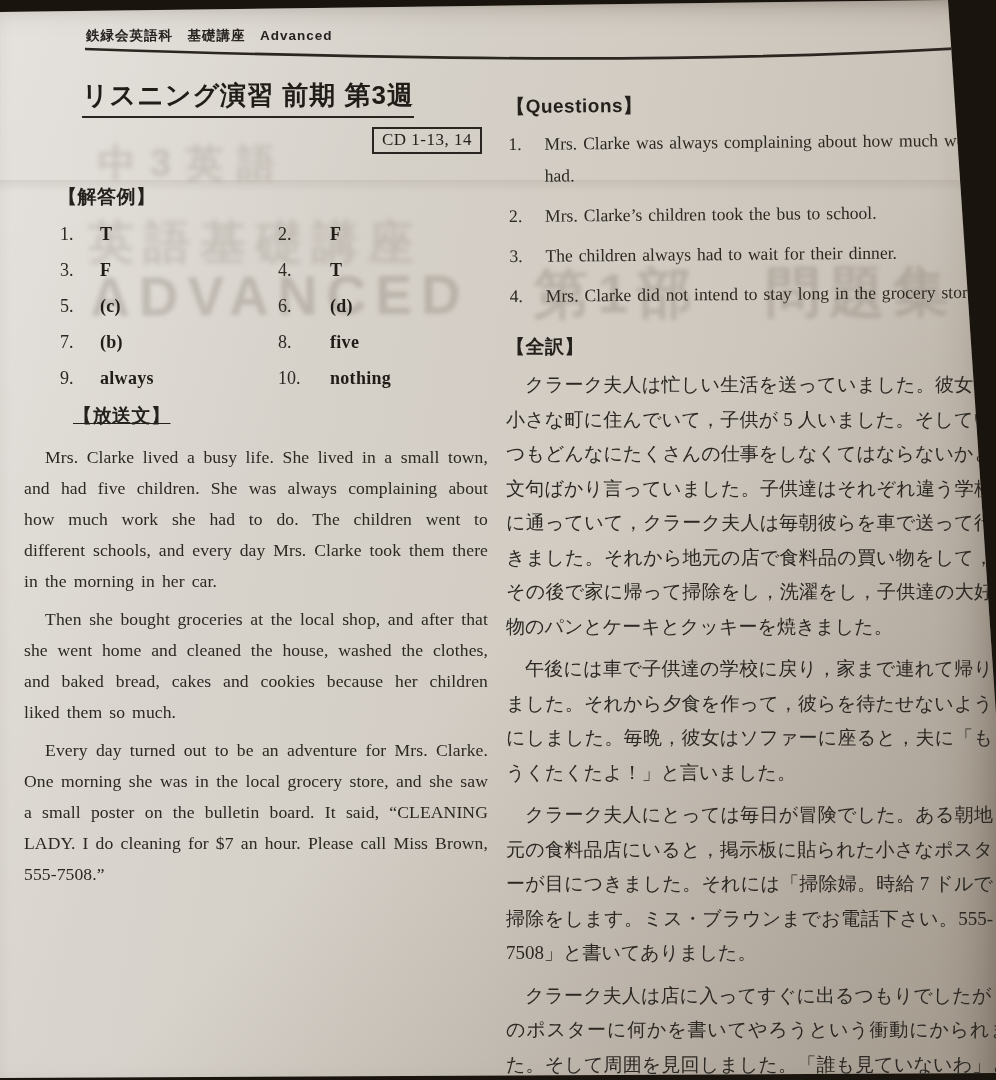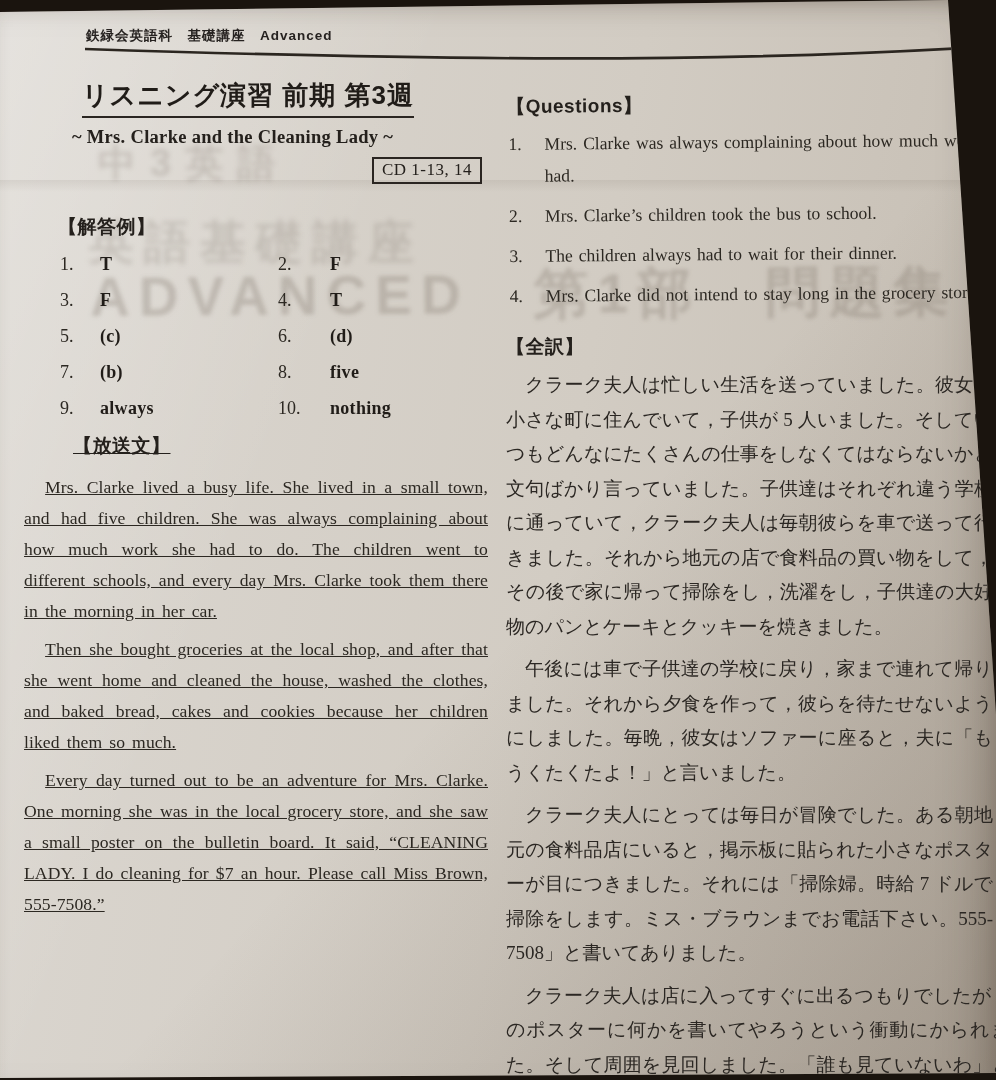--- a/index.html
+++ b/index.html
@@ -39,21 +39,21 @@
                font-family:"Liberation Sans","DejaVu Sans",sans-serif;}
   .h-ans{margin:30px 0 0 34px;font-family:Liberation Serif, serif;}
   .h-script{margin:14px 0 0 49px;text-decoration:underline;}
   .h-q{margin:0;}
   .h-trans{margin:10px 0 0 0;}
   .answers{margin:14px 0 0 36px;display:grid;grid-template-columns:40px 178px 52px 1fr;
            row-gap:15px;font-size:18px;}
   .ans-num{color:#2c2822;}
   .ans-val{font-weight:700;color:#201c18;letter-spacing:0.3px;}
   .en-para{margin:7px 0 0 0;font-size:17.6px;line-height:31px;text-align:justify;
-           text-indent:1.2em;color:#2c2822;word-spacing:2.5px;letter-spacing:0.1px;text-decoration:underline;}
+           text-indent:1.2em;color:#2c2822;word-spacing:2.5px;letter-spacing:0.1px;}
   .en-para.first{margin-top:13px;}
   .questions{margin:10px 0 22px 0;transform:rotate(-0.5deg);transform-origin:left top;}
   .q-item{position:relative;padding-left:38px;margin-top:8px;font-size:17.6px;line-height:32px;
           color:#2c2822;word-spacing:1.5px;}
   .q-num{position:absolute;left:2px;top:0;}
   .jp-para{margin:8px 0 0 0;width:487px;font-size:19px;line-height:34.5px;text-align:justify;
            text-indent:1em;color:#2b2723;font-family:"Liberation Serif","DejaVu Serif",serif;}
   .jp-para.wide{width:524px;}
 </style>
 </head>
@@ -69,21 +69,20 @@
 
     <div class="hdr">鉄緑会英語科　基礎講座　Advanced</div>
     <svg class="hdr-rule" width="996" height="26" viewBox="0 0 996 26">
       <path d="M85,7 C 420,18 720,22 996,4" fill="none" stroke="#2b2620" stroke-width="2.6"></path>
     </svg>
 
     <div class="col-left">
       <div>
         <span class="title">リスニング演習 前期 第3週</span>
       </div>
-      <div class="subtitle">~ Mrs. Clarke and the Cleaning Lady ~</div>
       <div class="cd-wrap">
         <span class="cd-box">CD 1-13, 14</span>
       </div>
 
       <div class="sec-heading h-ans">【解答例】</div>
 
       <div class="answers">
         <span class="ans-num">1.</span>
         <span class="ans-val">T</span>
         <span class="ans-num">2.</span>

